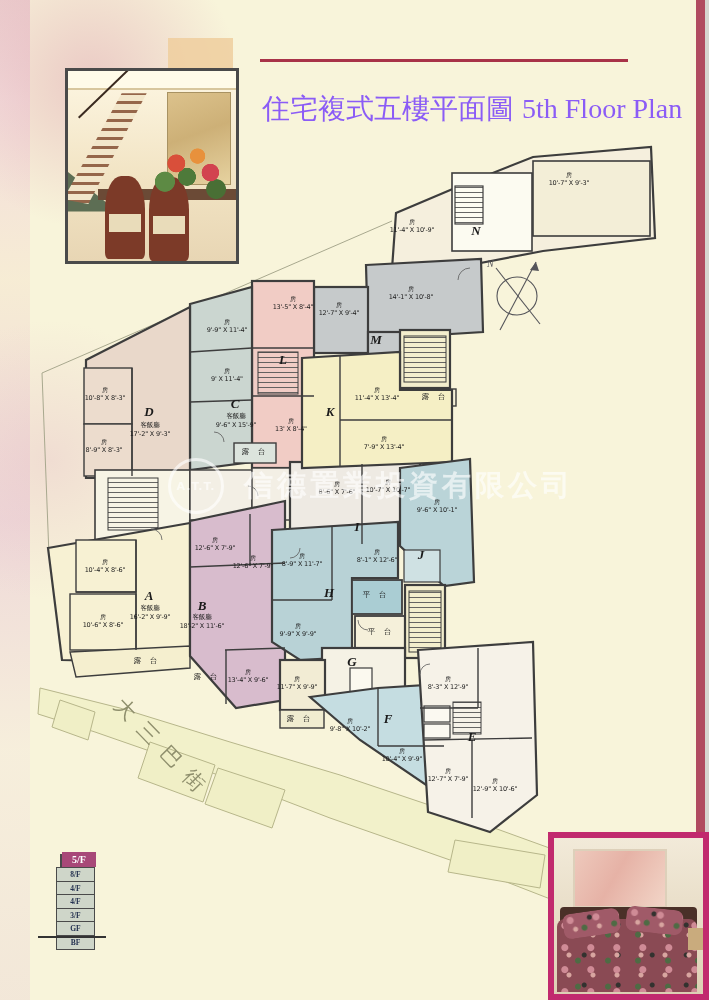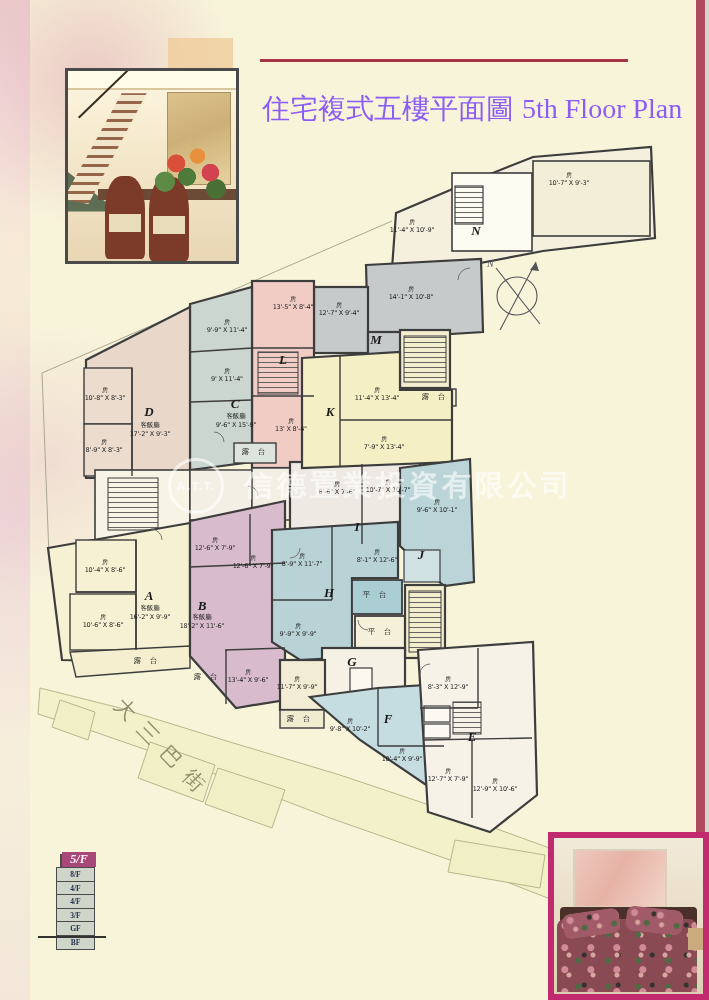--- a/index.html
+++ b/index.html
@@ -39,22 +39,22 @@
   .watermark{position:absolute;left:168px;top:458px;display:flex;align-items:center;gap:20px;
     color:rgba(255,255,255,.62);pointer-events:none;}
   .wm-logo{width:50px;height:50px;border:3px solid rgba(255,255,255,.62);border-radius:50%;
     display:flex;align-items:center;justify-content:center;font-weight:bold;font-size:11px;letter-spacing:1px;}
   .wm-cn{font-size:29px;font-weight:bold;letter-spacing:4px;white-space:nowrap;text-align:right;}
   .wm-en{font-size:13px;font-weight:bold;letter-spacing:6px;white-space:nowrap;}
 
   
   .floors{position:absolute;left:56px;top:852px;width:40px;font-family:"Liberation Serif",serif;}
   .floor-active{position:absolute;left:6px;top:0;width:34px;height:15px;background:#a84878;
-    color:#fff;font-size:12px;font-weight:bold;text-align:center;line-height:15px;
-    box-shadow:-2px 2px 0 #4a4a4a;font-style:italic;}
+    color:#fff;font-size:10px;font-weight:bold;text-align:center;line-height:15px;
+    box-shadow:-2px 2px 0 #4a4a4a;}
   .floor-row{position:absolute;left:0;width:37px;height:13px;background:#cfd6c9;border:1px solid #4a4a4a;
     color:#23304f;font-size:7.5px;font-weight:bold;text-align:center;line-height:13px;}
   .ground-line{position:absolute;left:-18px;top:84px;width:68px;height:2px;background:#333;}
 
   
   .photo-tl{position:absolute;left:65px;top:68px;width:168px;height:190px;border:3px solid#4a4a4a;overflow:hidden;}
   .photo-tl .wall{position:absolute;inset:0;background:linear-gradient(#fdf6e2,#f2e4c4 55%,#e8d6b4);}
   .photo-tl .ceiling{position:absolute;left:0;top:0;width:100%;height:9%;background:#fffbe9;border-bottom:2px solid #d8c79e;}
   .photo-tl .gold-panel{position:absolute;right:3%;top:11%;width:37%;height:48%;
     background:linear-gradient(160deg,#dcc28c,#cdb077 45%,#e6d2a0);border:1px solid #a89262;}

